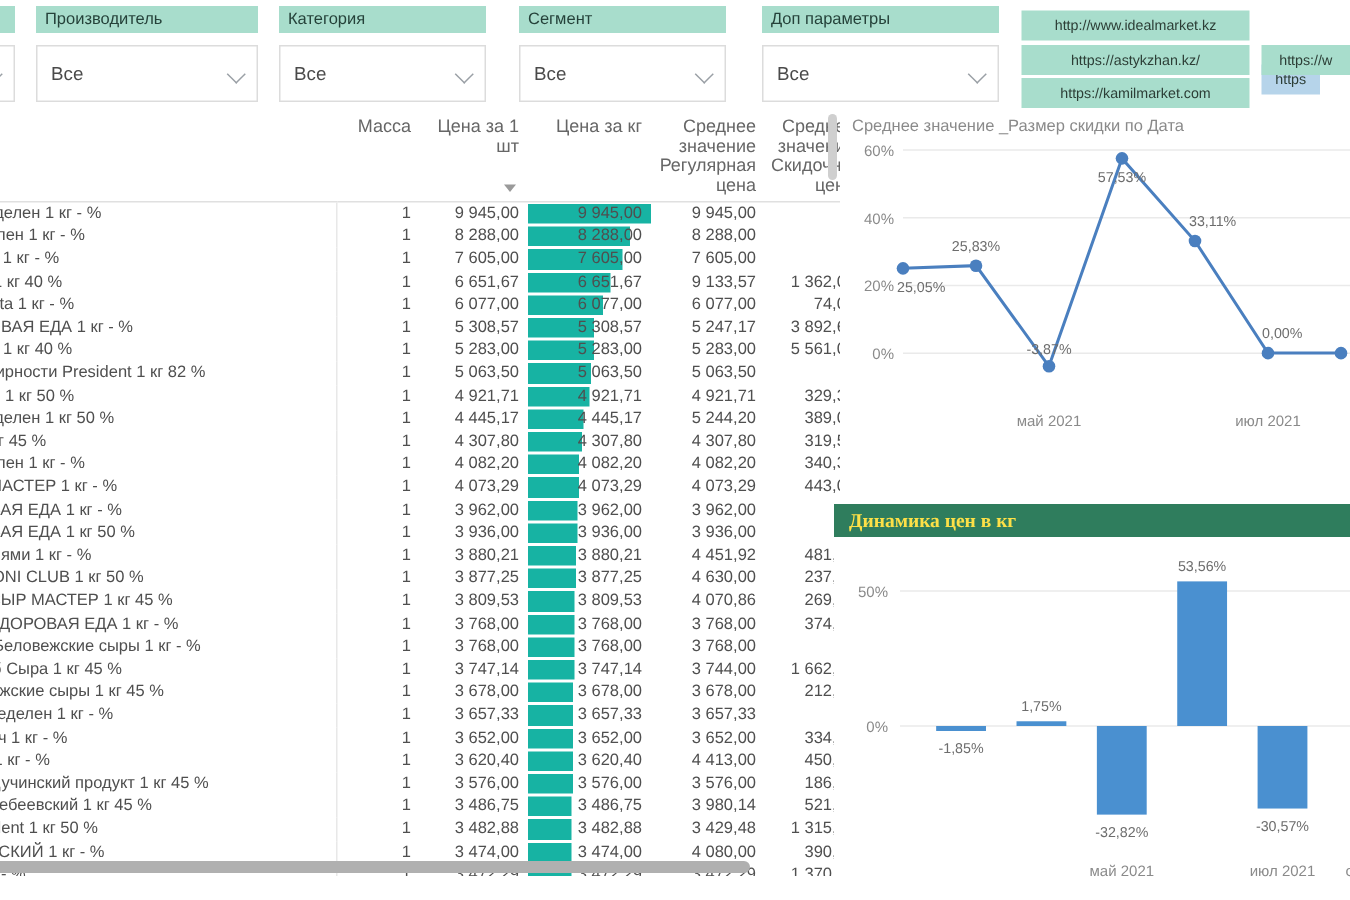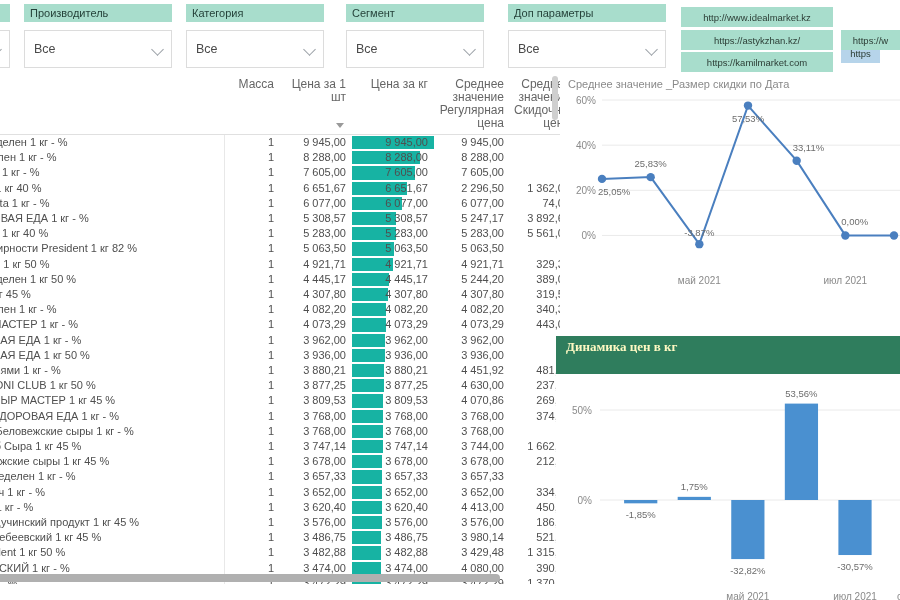--- a/index.html
+++ b/index.html
@@ -146,26 +146,26 @@
   }
 
   
   .chart-panel { position: absolute; background: #fff; overflow: hidden; }
   .chart-title-plain {
     font-size: 11px; color: #8a8a8a;
     padding: 6px 0 0 8px;
   }
   .chart-title-banner {
     background: #2f7d5d;
-    color: #fef9c3;
+    color: #fde047;
     font-size: 13px;
     font-weight: bold;
     font-family: "Liberation Serif", serif;
     padding: 4px 0 4px 10px;
-    height: 38px;
+    height: 22px;
     line-height: 14px;
   }
   .axis-lbl { font-size: 10px; fill: #8a8a8a; }
   .dlbl { font-size: 9.5px; fill: #6d6d6d; }
   .gridline { stroke: #eaeaea; stroke-width: 1; }
   .lineseries { fill: none; stroke: #4a7fbf; stroke-width: 2; }
   .dot { fill: #4a7fbf; }
   .bar-blue { fill: #4a90d0; }
 </style>
 </head>
@@ -277,21 +277,21 @@
             <td></td>
           </tr>
           <tr>
             <td class="name">АН Laime 1 кг 40 %</td>
             <td class="mass">1</td>
             <td>6 651,67</td>
             <td class="barcell">
               <span class="bar" style="width:54.8px"></span>
               <span class="lbl">6 651,67</span>
             </td>
-            <td>2 296,50</td>
+            <td>9 133,57</td>
             <td>1 362,00</td>
           </tr>
           <tr>
             <td class="name">АН Mlekovita 1 кг - %</td>
             <td class="mass">1</td>
             <td>6 077,00</td>
             <td class="barcell">
               <span class="bar" style="width:50.1px"></span>
               <span class="lbl">6 077,00</span>
             </td>

